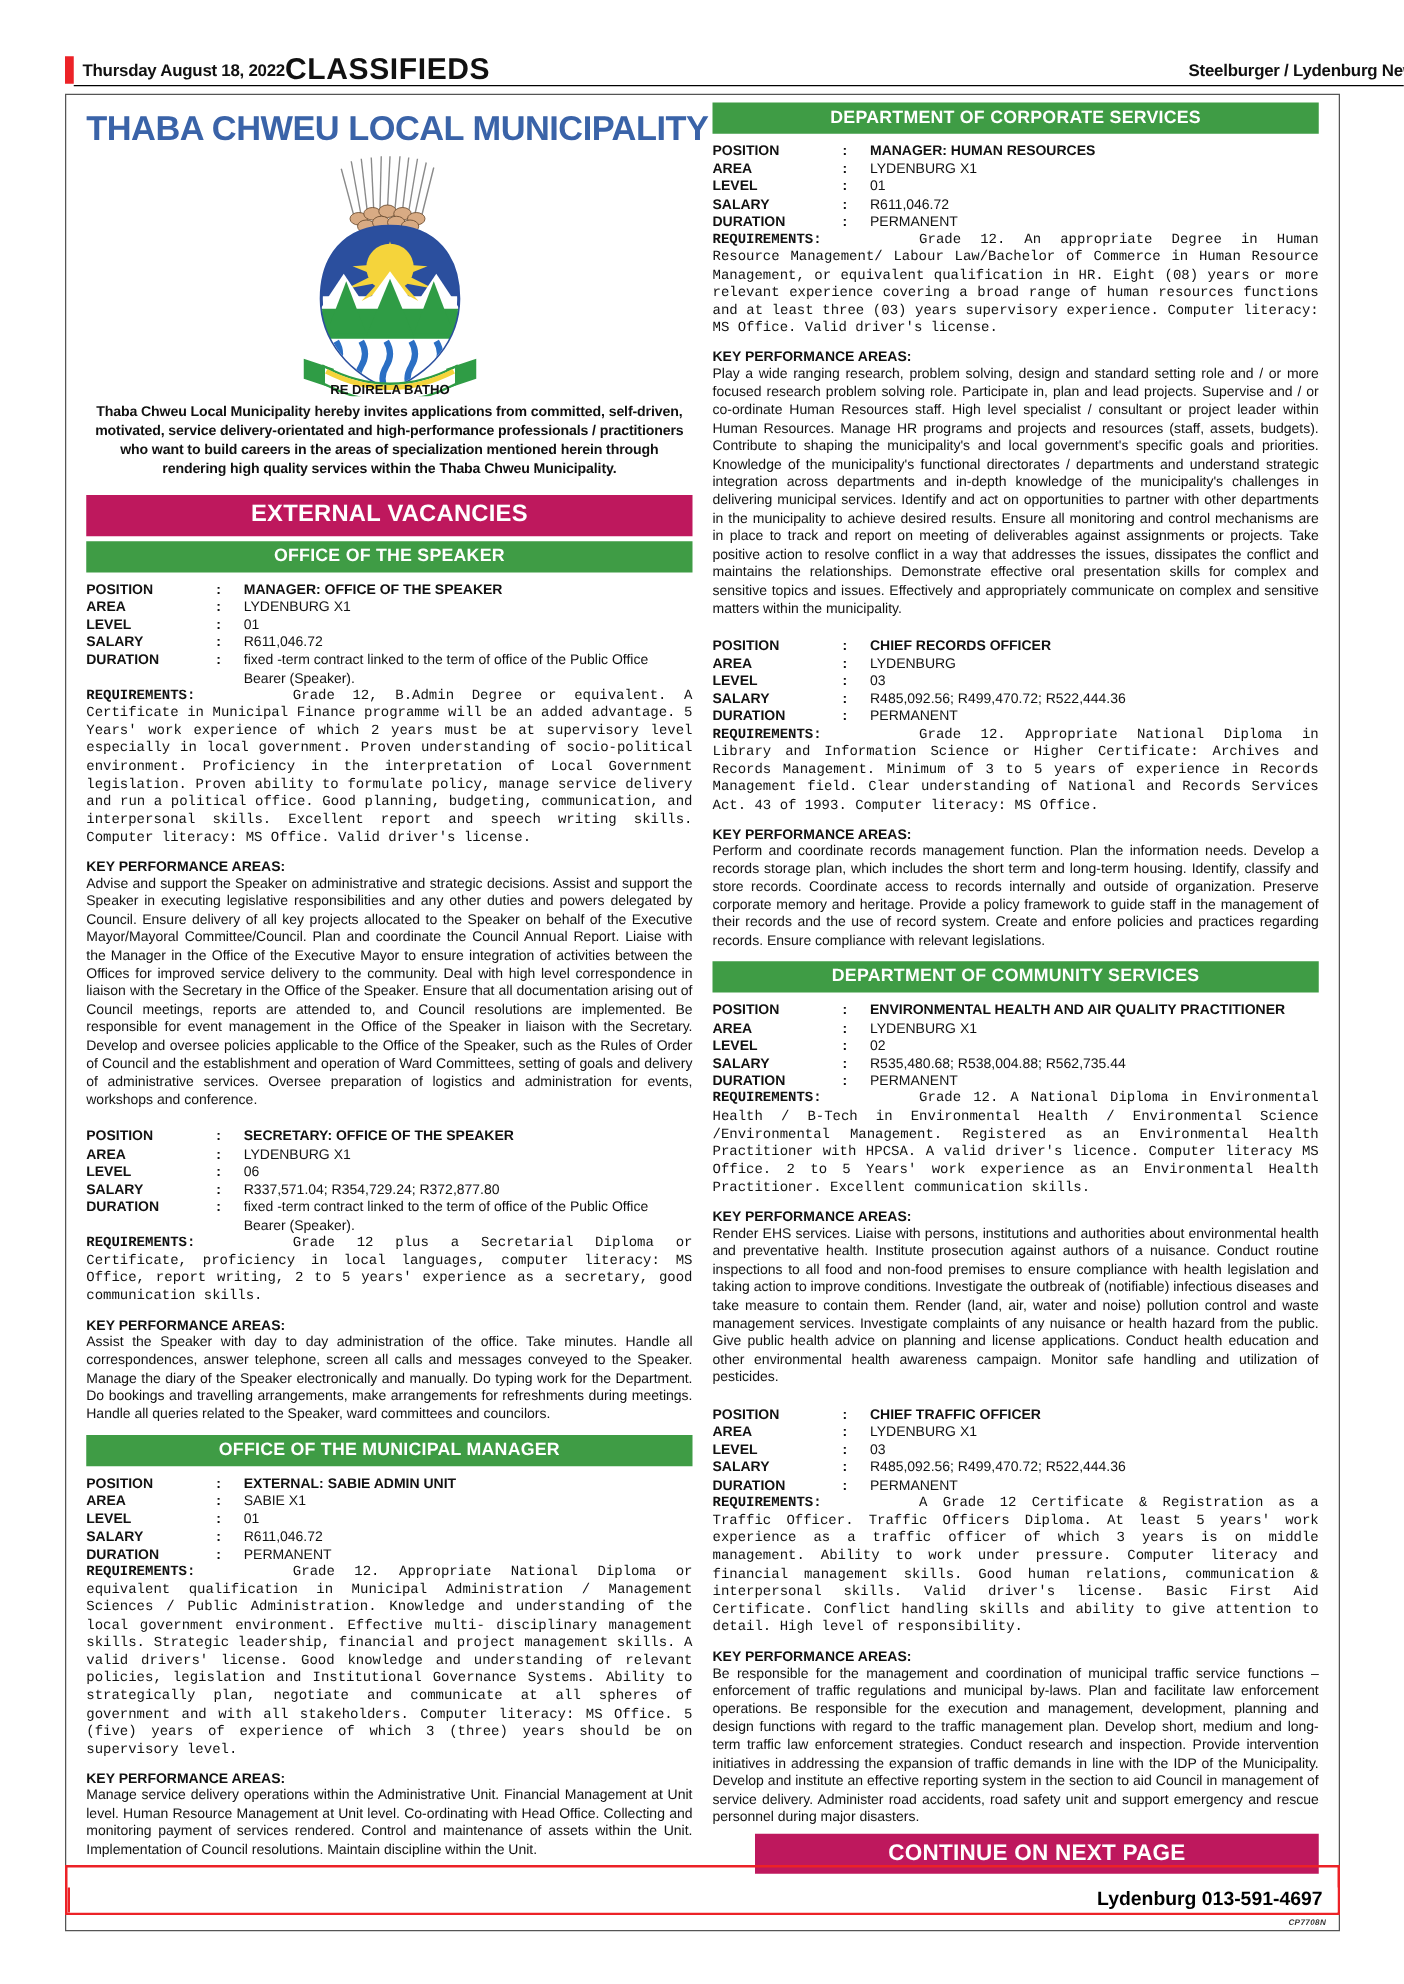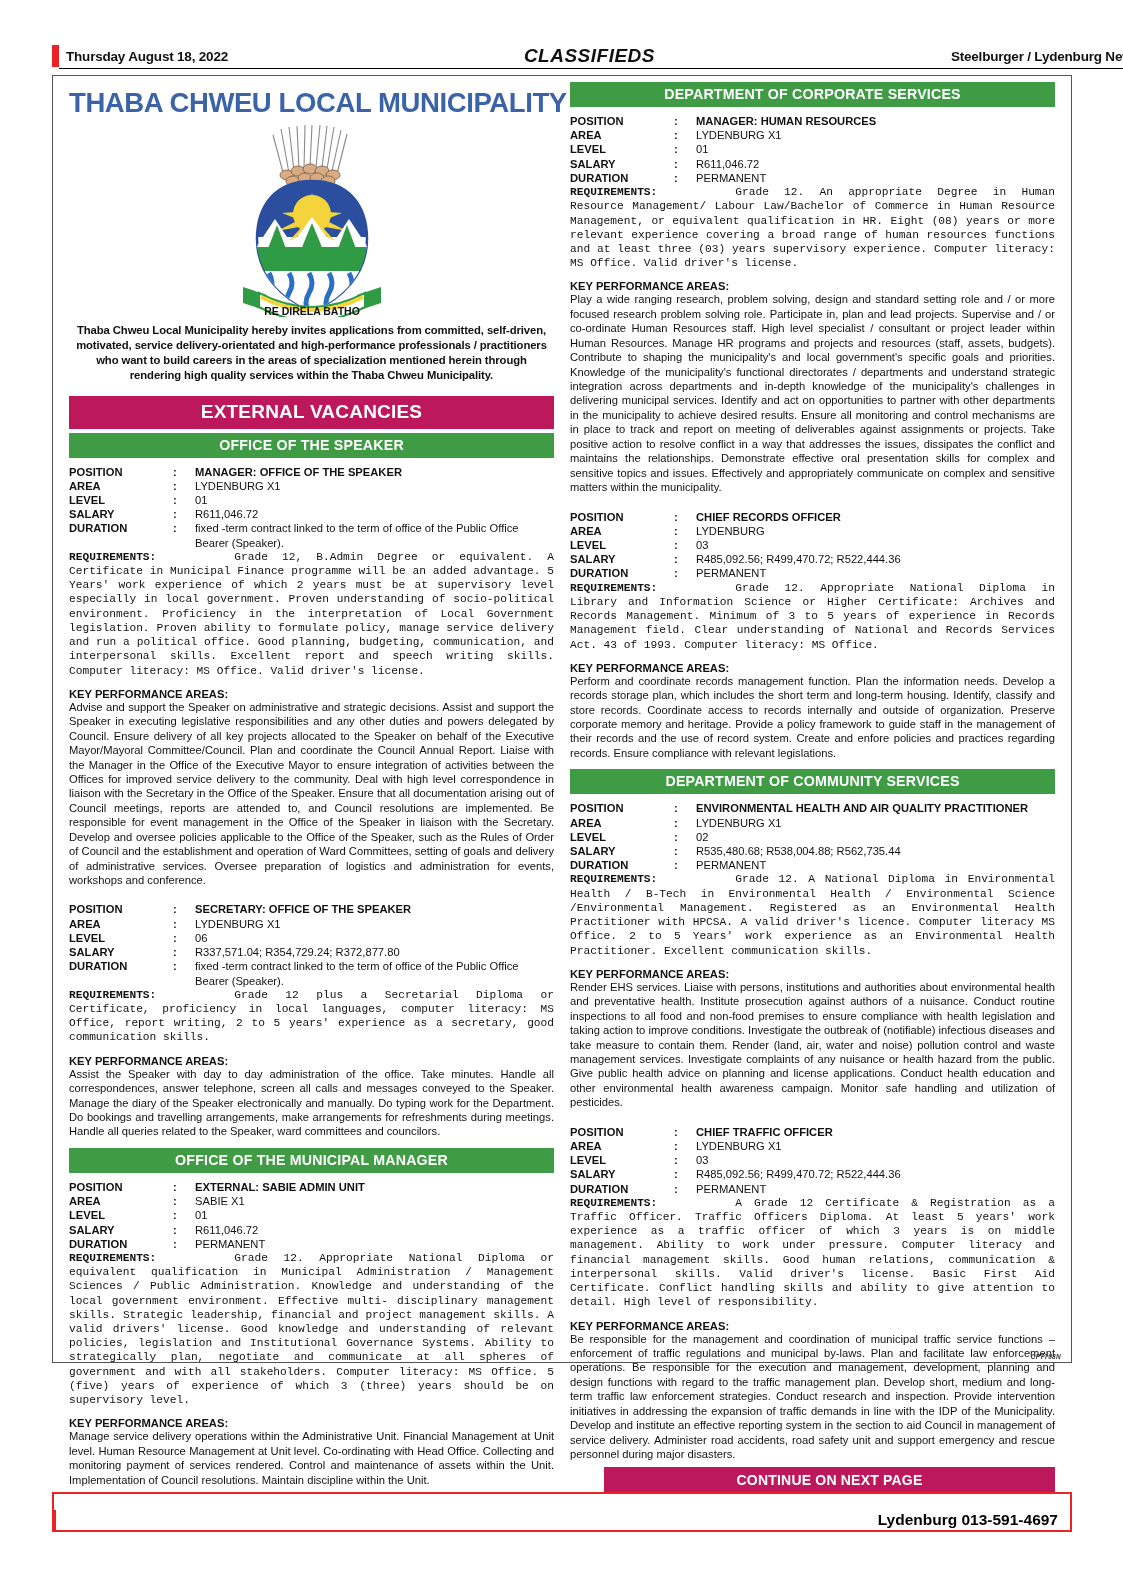--- a/index.html
+++ b/index.html
@@ -18,35 +18,34 @@
     display:flex; align-items:center;
   }
   .masthead .redbar {
     width:7px; height:22px; background:#ec2227; flex:none;
   }
   .masthead .date {
     font-size:13.5px; font-weight:bold; margin-left:7px;
     letter-spacing:-0.2px; white-space:nowrap;
   }
   .masthead .center {
-    flex:1; text-align:center; font-size:19px; font-weight:bold;
+    flex:1; font-size:24px; font-weight:bold;
     letter-spacing:0.5px;
-    font-style:italic;
   }
   .masthead .right {
     font-size:13.5px; font-weight:bold; margin-right:7px;
     letter-spacing:-0.2px; white-space:nowrap;
   }
   .masthead .hrule {
     position:absolute; left:7px; right:7px; bottom:-1px; height:1px; background:#000;
   }
 
   
   .advert {
-    position:absolute; left:52px; top:75px; width:1020px; height:1288px;
+    position:absolute; left:52px; top:75px; width:1020px; height:1470px;
     border:1px solid #555;
     background:#fff;
     display:flex;
     padding:6px 8px 4px 8px;
   }
   .col {
     width:50%;
     padding:0 8px;
     position:relative;
   }
@@ -75,21 +74,21 @@
 
   .band {
     color:#fff;
     text-align:center;
     font-weight:bold;
     letter-spacing:0.2px;
   }
   .band.blue { background:#be185d; font-size:19px; padding:5px 0 6px; margin-bottom:4px; }
   .band.green { background:#3f9c45; font-size:14.2px; padding:4px 0 5px; margin-bottom:7px; }
   .band.green.tight { margin-top:9px; }
-  .band.blue.small { font-size:14px; padding:5px 0 6px; margin-top:6px;margin-left:34px; }
+  .band.blue.small { font-size:18px; padding:5px 0 6px; margin-top:6px;margin-left:34px; }
 
   
   .job { margin-bottom:2px; }
   .fields { width:100%; border-collapse:collapse; }
   .fields td {
     font-size:11.2px;
     line-height:1.27;
     vertical-align:top;
     padding:0;
   }

